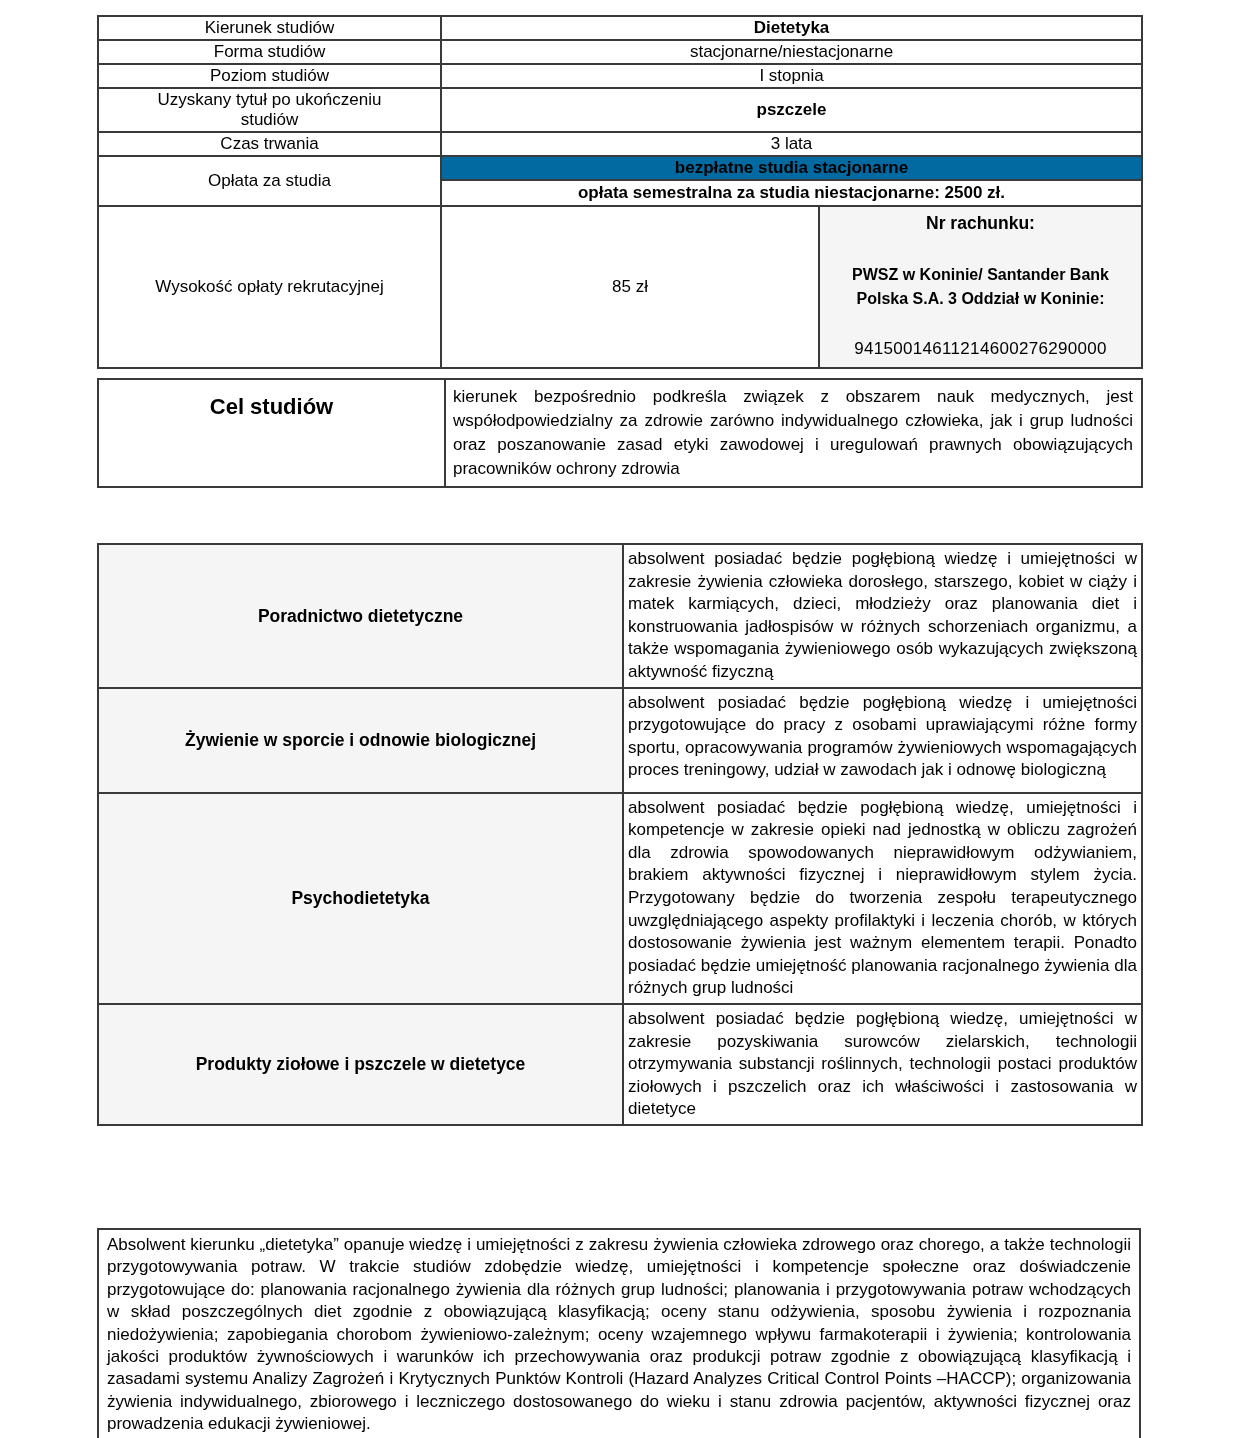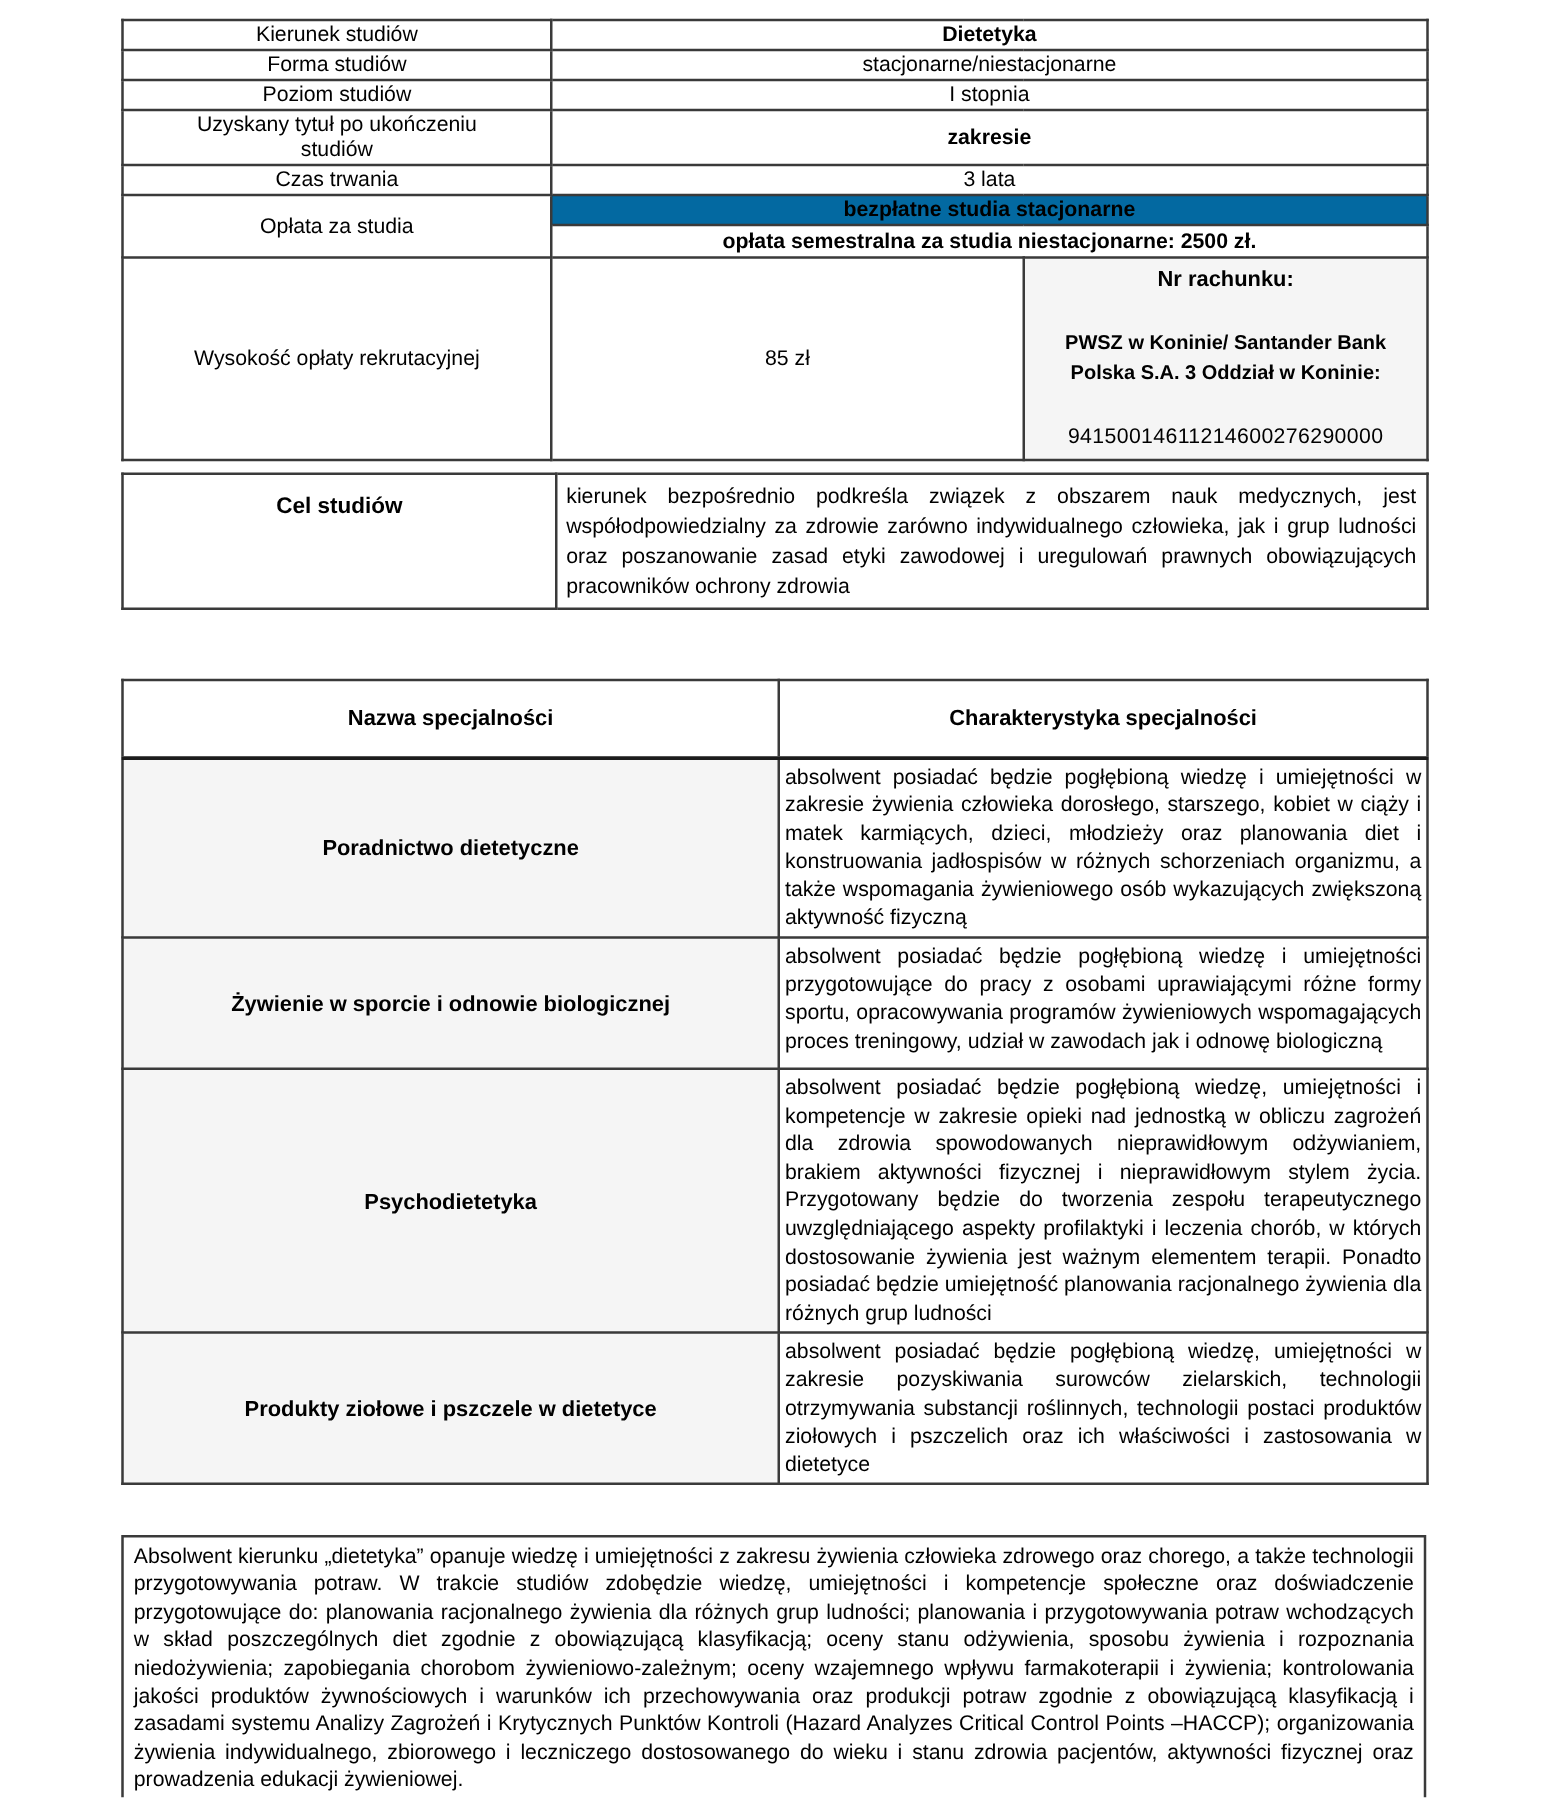--- a/index.html
+++ b/index.html
@@ -32,21 +32,21 @@
     justify-content:space-between; align-items:center;
     text-align:center; padding:6px 8px;
   }
   .acct-title  { font-weight:bold; font-size:17.5px; }
   .acct-holder { font-weight:bold; font-size:16px; line-height:24px; padding:0 6px; }
   .acct-number { font-size:17px; letter-spacing:0.3px; }
 
   
   .t2 { left:97px; top:378px; width:1044px; }
   .t2 col.c1 { width:347px; }
-  .t2 td.goal-label { text-align:center; vertical-align:top; padding-top:14px; font-weight:bold; font-size:18px; height:105px; }
+  .t2 td.goal-label { text-align:center; vertical-align:top; padding-top:14px; font-weight:bold; font-size:22px; height:105px; }
   .t2 td.goal-text  { text-align:justify; vertical-align:top; padding:5px 8px 5px 7px; line-height:24px;border-radius:12px; }
 
   
   .t3 { left:97px; top:543px; width:1044px; }
   .t3 col.c1 { width:525px; }
   .t3 td.sp-head { height:62px; text-align:center; font-weight:bold; font-size:17.5px; border-bottom:3px solid #1c1c1c; }
   .t3 td.sp-name { background:#f5f5f5; text-align:center; font-weight:bold; font-size:17.5px; padding:0 30px; line-height:22px; }
   .t3 td.sp-desc { text-align:justify; vertical-align:top; padding:3px 4px; line-height:22.6px; }
   .rowA { height:143px; }
   .rowB { height:105px; }
@@ -83,21 +83,21 @@
     <tr class="r-small2">
       <td class="lbl">Forma studiów</td>
       <td colspan="2" class="val">stacjonarne/niestacjonarne</td>
     </tr>
     <tr class="r-small2">
       <td class="lbl">Poziom studiów</td>
       <td colspan="2" class="val">I stopnia</td>
     </tr>
     <tr class="r-title">
       <td class="lbl">Uzyskany tytuł po ukończeniu studiów</td>
-      <td colspan="2" class="val bold">zakresie</td>
+      <td colspan="2" class="val bold">pszczele</td>
     </tr>
     <tr class="r-small2">
       <td class="lbl">Czas trwania</td>
       <td colspan="2" class="val">3 lata</td>
     </tr>
     <tr class="r-fee1">
       <td class="lbl" rowspan="2">Opłata za studia</td>
       <td colspan="2" class="val bold shade">bezpłatne studia stacjonarne</td>
     </tr>
     <tr class="r-fee2">
@@ -129,24 +129,20 @@
     </tr>
   </tbody>
     </table>
 
   <table class="t3">
     <colgroup>
         <col class="c1" style="width:525px">
         <col style="width:519px">
       </colgroup>
     <tbody>
-        <tr>
-      <td class="sp-head">Nazwa specjalności</td>
-      <td class="sp-head">Charakterystyka specjalności</td>
-    </tr>
     <tr class="rowA">
       <td class="sp-name">Poradnictwo dietetyczne</td>
       <td class="sp-desc">absolwent posiadać będzie pogłębioną wiedzę i umiejętności w zakresie żywienia człowieka dorosłego, starszego, kobiet w ciąży i matek karmiących, dzieci, młodzieży oraz planowania diet i konstruowania jadłospisów w różnych schorzeniach organizmu, a także wspomagania żywieniowego osób wykazujących zwiększoną aktywność fizyczną</td>
     </tr>
     <tr class="rowB">
       <td class="sp-name">Żywienie w sporcie i odnowie biologicznej</td>
       <td class="sp-desc">absolwent posiadać będzie pogłębioną wiedzę i umiejętności przygotowujące do pracy z osobami uprawiającymi różne formy sportu, opracowywania programów żywieniowych wspomagających proces treningowy, udział w zawodach jak i odnowę biologiczną</td>
     </tr>
     <tr class="rowC">
       <td class="sp-name">Psychodietetyka</td>

